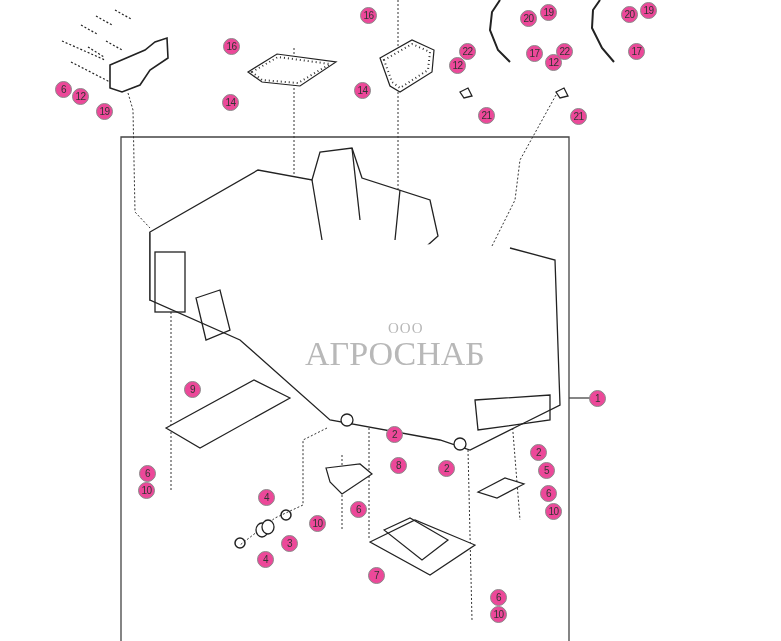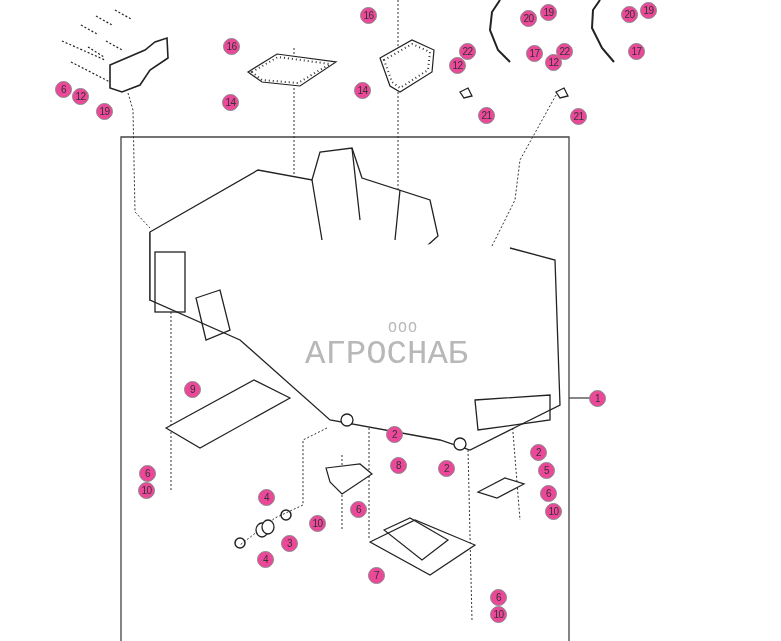--- a/index.html
+++ b/index.html
@@ -1,21 +1,21 @@
 <!DOCTYPE html>
 <html><head>
 <meta charset="utf-8">
 <style>
   html,body{margin:0;padding:0;background:#fff;}
   body{width:781px;height:641px;position:relative;overflow:hidden;font-family:"Liberation Sans",sans-serif;}
   #diagram{position:absolute;left:0;top:0;width:781px;height:641px;}
   .callout{position:absolute;width:15px;height:15px;margin:-8px 0 0 -8px;border-radius:50%;
     background:#ec4899;border:1px solid #8a8a8a;font-size:10px;color:#333;text-align:center;line-height:15px;
     letter-spacing:-0.5px;box-sizing:content-box;}
-  .wm{position:absolute;color:#b8b8b8;font-family:Liberation Mono, monospace;}
+  .wm{position:absolute;color:#b8b8b8;font-family:Liberation Serif, serif;}
   .wm-ooo{left:388px;top:320px;font-size:15px;letter-spacing:1px;}
   .wm-name{left:305px;top:335px;font-size:34px;letter-spacing:0px;text-align:center;}
 </style>
 </head>
 <body>
 
 <svg id="diagram" viewBox="0 0 781 641" xmlns="http://www.w3.org/2000/svg">
 
   <g fill="none" stroke="#444" stroke-width="1.3">
     <path d="M121 641 L121 137 L569 137 L569 641"></path>

